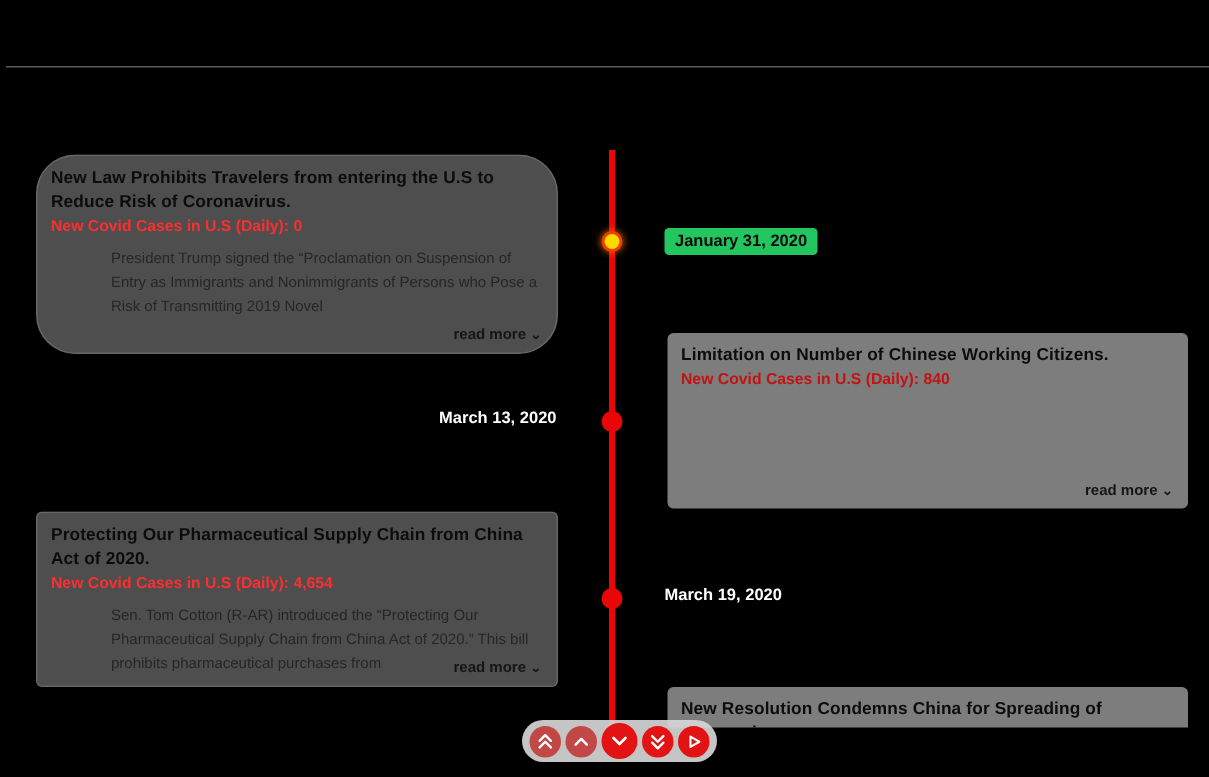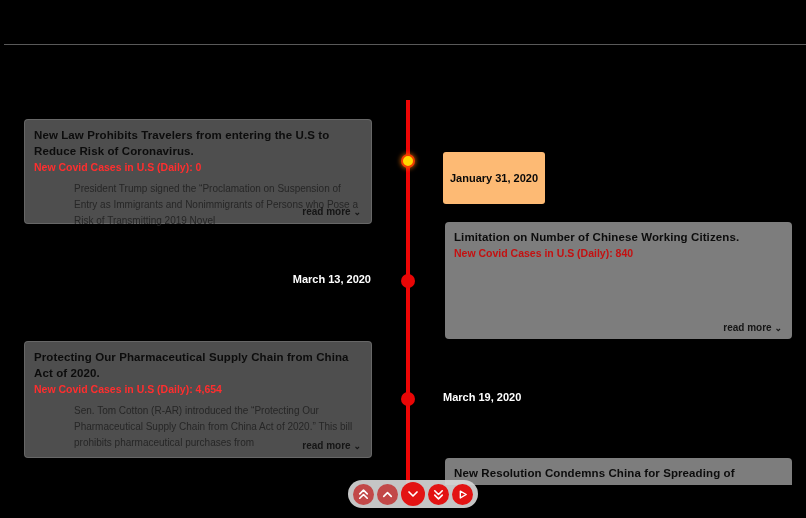--- a/index.html
+++ b/index.html
@@ -16,37 +16,37 @@
 
   .dot { position:absolute; width:14px; height:14px; border-radius:50%; background:#e90606; left:401px; }
   .dot.active { background:#ffd900; border:2px solid #f03c00; box-shadow:0 0 4px 1px rgba(255,120,0,.6); }
   .dot1 { top:108px; }
   .dot2 { top:228px; }
   .dot3 { top:346px; }
 
   .card { position:absolute; border-radius:4px; padding:7px 10px 8px 9px; }
   .card.left  { left:24px;  width:348px; background:#4e4e4e; border:1px solid rgba(255,255,255,.14); }
   .card.right { left:445px; width:347px; background:#7d7d7d; }
-  .card-a { top:73px;  height:105px; }
+  .card-a { top:57px;  height:133px;border-radius:26px; }
   .card-b { top:176px; height:117px; }
   .card-c { top:295px; height:117px; }
   .card-d { top:412px; height:70px; overflow:hidden; }
 
   .card h3 { font-size:11.5px; line-height:16px; font-weight:bold; color:#0c0c0c; letter-spacing:.1px; }
   .card .stat { font-size:10.5px; line-height:14px; font-weight:bold; margin-top:1px; }
   .card.left  .stat { color:#ff2e2e; }
   .card.right .stat { color:#c41111; }
   .card p { font-size:10px; line-height:16px; margin:7px 0 0 8px; }
   .card.left  p { color:#262626;margin-left:40px; }
   .card.right p { color:#1d1d1d; }
   .readmore { position:absolute; right:10px; bottom:6px; font-size:10px; font-weight:bold; color:#151515; cursor:pointer; }
   .readmore .chev { font-size:9px; }
 
   .date-label { position:absolute; font-size:11px; font-weight:bold; color:#fff; white-space:nowrap; }
-  .date-label.highlight { left:443px; top:106px; background:#fdba74; color:#090909; padding:20px 7px; border-radius:3px; }
+  .date-label.highlight { left:443px; top:106px; background:#22c55e; color:#090909; padding:3px 7px; border-radius:3px; }
   .date-left  { right:435px; top:227px; text-align:right; }
   .date-right { left:443px; top:345px; }
 
   .nav-pill { position:absolute; left:348px; top:480px; height:28px; display:flex; align-items:center;
               gap:3px; padding:3px 5px; background:rgba(214,214,214,.92); border-radius:16px; }
   .nav-btn { width:21px; height:21px; border-radius:50%; background:#e31313; border:none; cursor:pointer;
              display:flex; align-items:center; justify-content:center; padding:0; }
   .nav-btn.muted { background:#c24848; }
   .nav-btn.big { width:24px; height:24px; }
   .nav-btn svg { display:block; }

